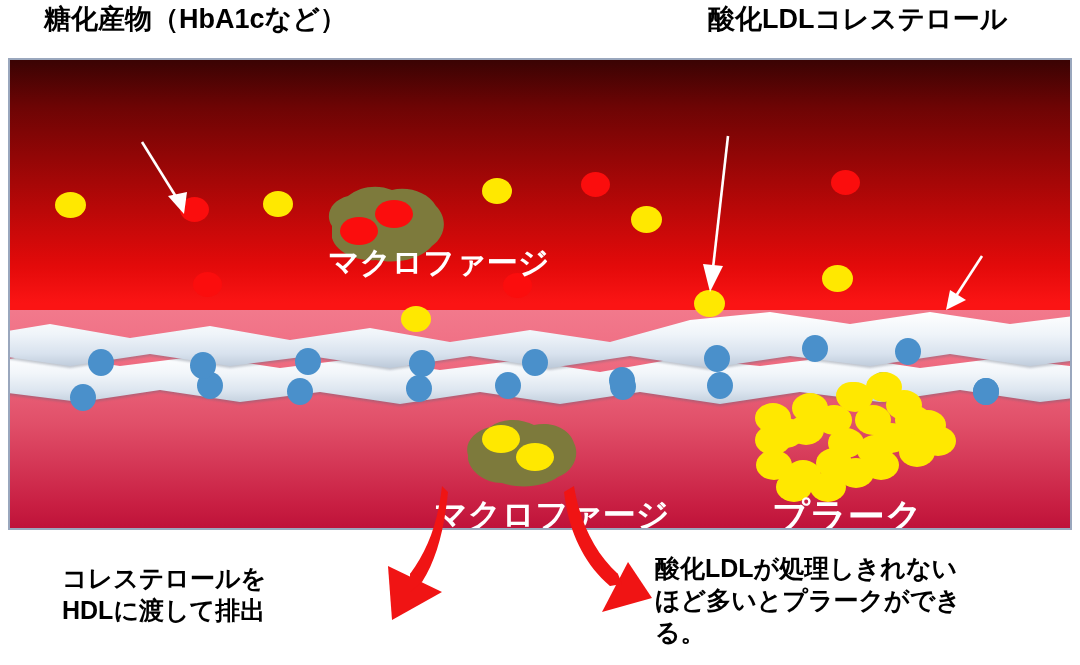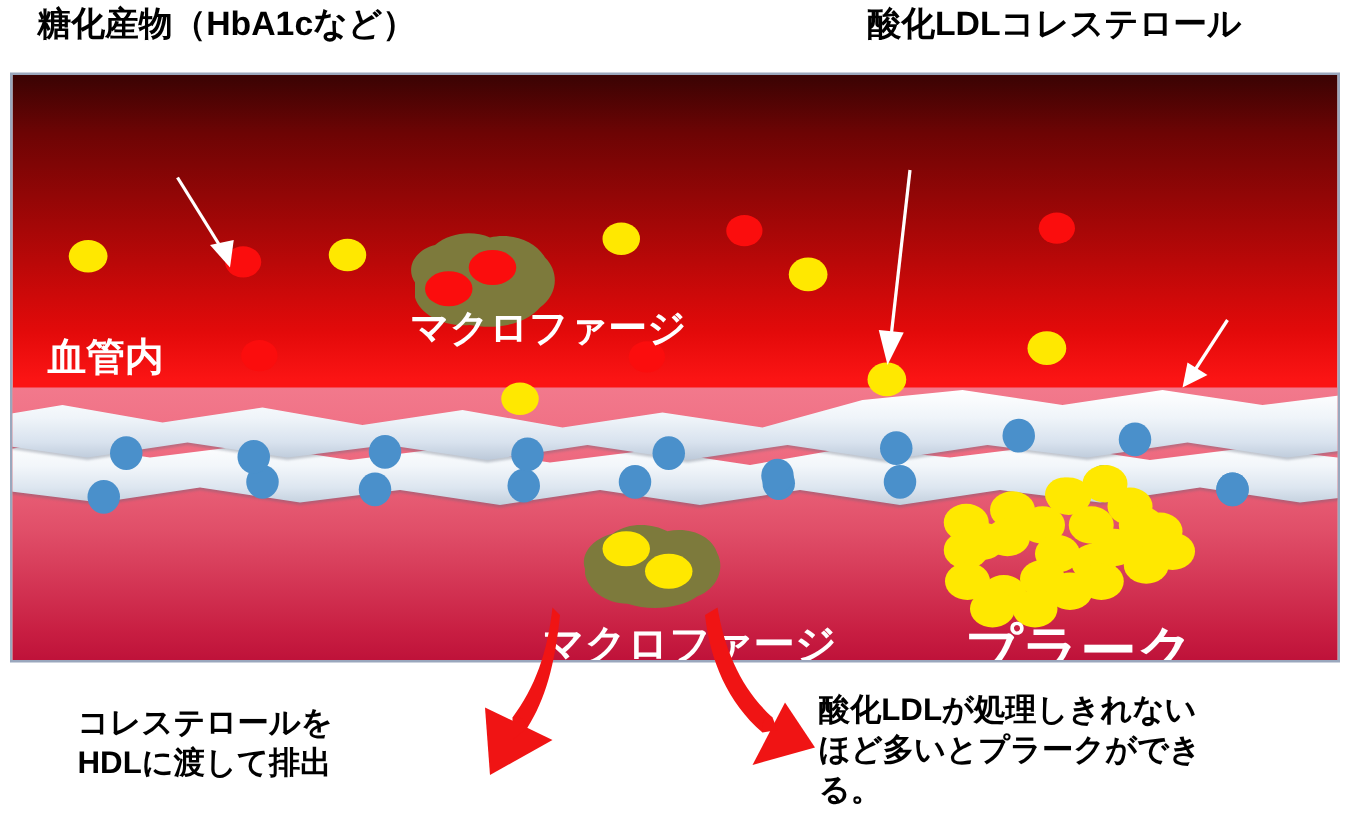--- a/index.html
+++ b/index.html
@@ -17,20 +17,21 @@
 
   
   .top-caption {
     position: absolute;
     color: #000000;
     font-size: 27px;
     font-weight: bold;
     letter-spacing: 0px;
     white-space: nowrap;
     line-height: 1;
+    margin-left: 14px;
   }
   #caption-glycation { left: 30px;  top: 6px; }
   #caption-oxldl     { left: 694px; top: 6px; }
 
   
   #vessel-panel {
     position: absolute;
     left: 8px;
     top: 58px;
     width: 1064px;
@@ -94,21 +95,21 @@
     position: absolute;
     color: #ffffff;
     font-weight: bold;
     white-space: nowrap;
     line-height: 1;
   }
   #label-intravascular { left: 28px;  top: 210px; font-size: 31px; }
   #label-macrophage-top { left: 318px; top: 187px; font-size: 31px; }
   #label-endothelial-cell { left: 835px; top: 143px; font-size: 31px; }
   #label-macrophage-bottom { left: 424px; top: 438px; font-size: 33px; }
-  #label-plaque { left: 762px; top: 438px; font-size: 45px; }
+  #label-plaque { left: 762px; top: 438px; font-size: 37px; }
 
   
   .thin-arrow { position: absolute; }
   .thin-arrow svg { display: block; overflow: visible; }
 
   
   #red-arrows {
     position: absolute;
     left: 370px;
     top: 470px;
@@ -276,21 +277,20 @@
     </svg>
   </div>
 
   <div class="thin-arrow" style="left:928px; top:192px;">
     <svg width="56" height="68" viewBox="0 0 56 68">
       <line x1="44" y1="4" x2="18" y2="44" stroke="#ffffff" stroke-width="2.6"></line>
       <path d="M8,58 L12,38 L28,48 Z" fill="#ffffff"></path>
     </svg>
   </div>
 
-  <div class="panel-label" id="label-intravascular">血管内</div>
 
   <div class="panel-label" id="label-macrophage-top">マクロファージ</div>
 
 
   <div class="panel-label" id="label-macrophage-bottom">マクロファージ</div>
 
   <div class="panel-label" id="label-plaque">プラーク</div>
 </div>
 
 <div id="red-arrows">

